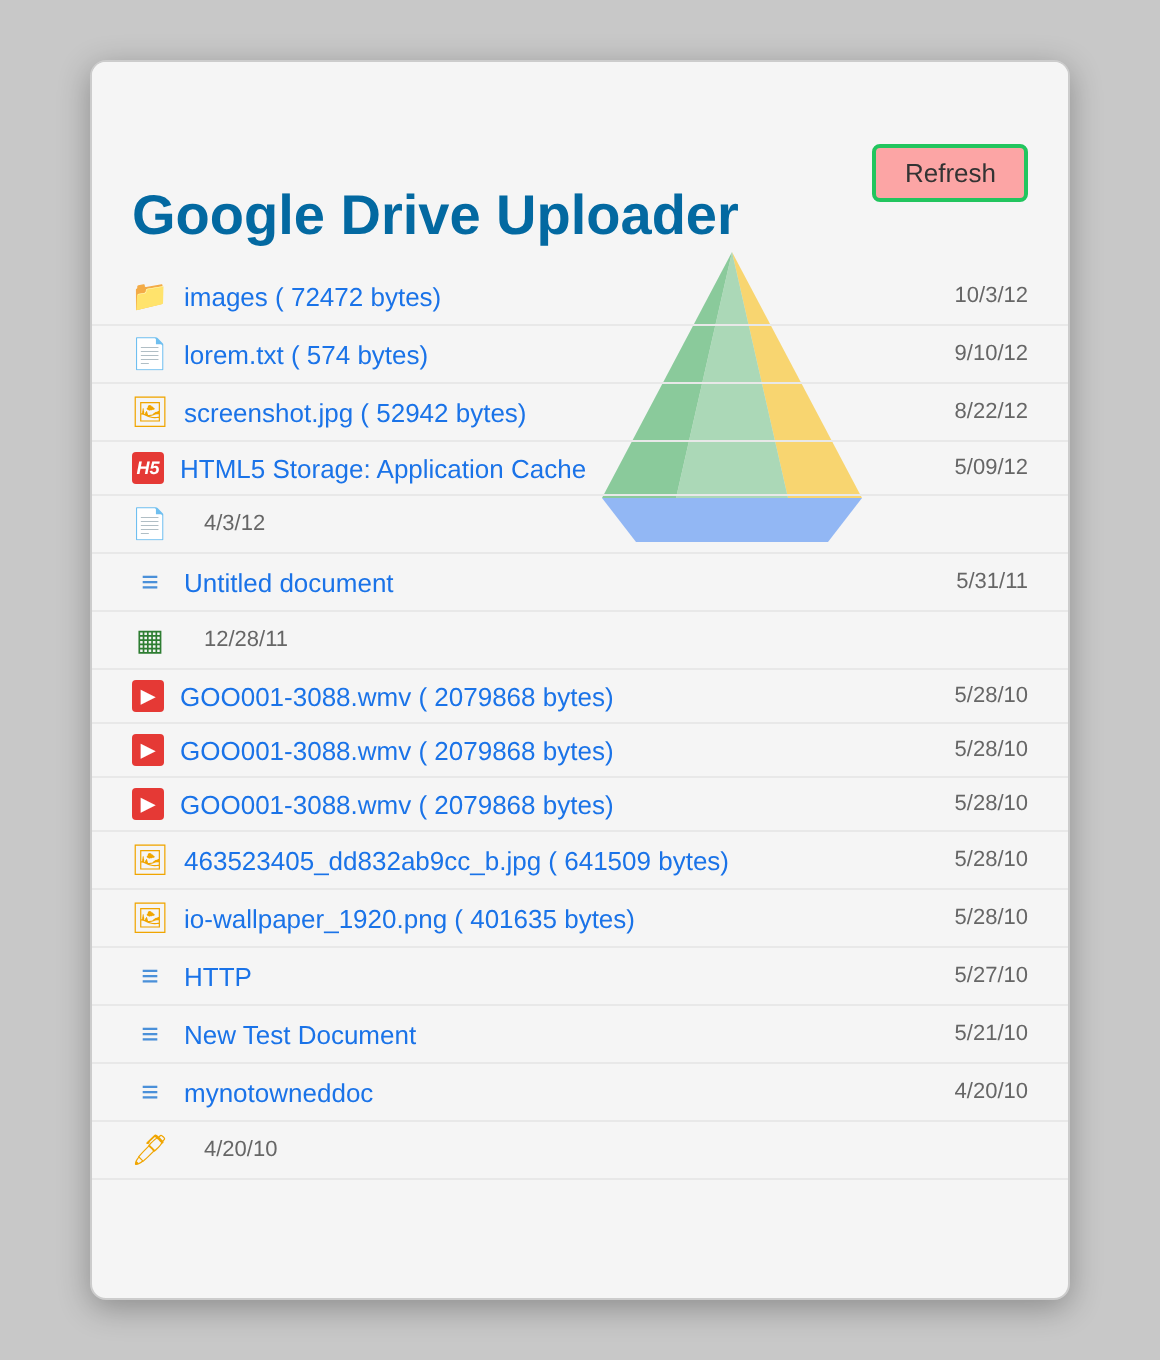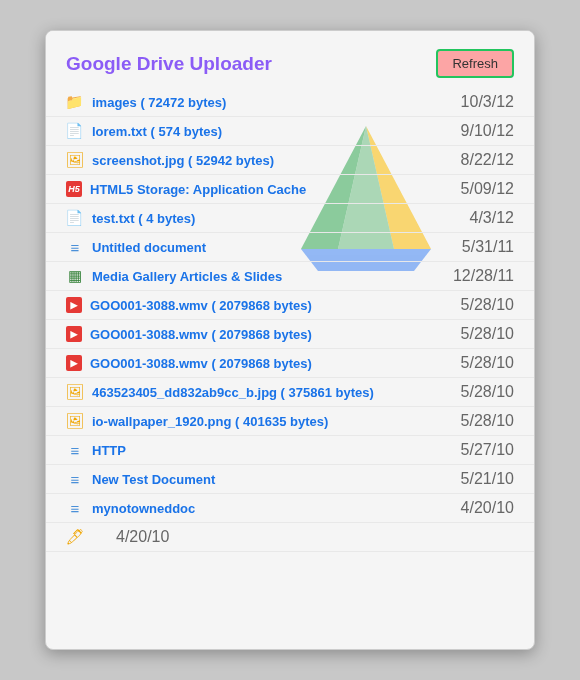--- a/index.html
+++ b/index.html
@@ -26,23 +26,24 @@
     }
     .header {
       display: flex;
       align-items: center;
       justify-content: space-between;
       padding: 18px 20px 10px 20px;
       background: #f5f5f5;
       flex-shrink: 0;
     }
     .title {
-      font-size: 19px;
+      font-size: 28px;
       font-weight: bold;
-      color: #8b5cf6;
+      color: #0369a1;
+      margin-top: 43px;
     }
     .refresh-btn {
       padding: 5px 14px;
       font-size: 13px;
       background: #fca5a5;
       border: 2px solid #22c55e;
       border-radius: 4px;
       cursor: pointer;
       color: #333;
     }
@@ -86,26 +87,25 @@
       align-items: center;
       justify-content: center;
       font-size: 13px;
     }
     .file-name {
       color: #1a73e8;
       flex: 1;
       white-space: nowrap;
       overflow: hidden;
       text-overflow: ellipsis;
-      font-weight: bold;
     }
     .file-date {
       color: #666;
-      font-size: 16px;
-      margin-left: 24px;
+      font-size: 11px;
+      margin-left: 10px;
       white-space: nowrap;
     }
   </style>
 </head>
 <body>
 
 <div class="window">
   <div class="header">
     <span class="title">Google Drive Uploader</span>
     <button class="refresh-btn">Refresh</button>
@@ -140,51 +140,49 @@
         <span class="file-name">screenshot.jpg ( 52942 bytes)</span>
         <span class="file-date">8/22/12</span>
       </div>
       <div class="file-item">
         <div class="file-icon" style="background: rgb(229, 57, 53); border-radius: 2px; color: white; font-size: 9px; font-weight: bold; display: flex; align-items: center; justify-content: center; width: 16px; height: 16px; font-style: italic;">H5</div>
         <span class="file-name">HTML5 Storage: Application Cache</span>
         <span class="file-date">5/09/12</span>
       </div>
       <div class="file-item">
         <div class="file-icon" style="color: rgb(74, 144, 217); font-size: 15px;">📄</div>
-        <span class="file-name">test.txt ( 4 bytes)</span>
         <span class="file-date">4/3/12</span>
       </div>
       <div class="file-item">
         <div class="file-icon" style="color: rgb(74, 144, 217); font-size: 15px;">≡</div>
         <span class="file-name">Untitled document</span>
         <span class="file-date">5/31/11</span>
       </div>
       <div class="file-item">
         <div class="file-icon" style="color: rgb(46, 125, 50); font-size: 15px;">▦</div>
-        <span class="file-name">Media Gallery Articles &amp; Slides</span>
         <span class="file-date">12/28/11</span>
       </div>
       <div class="file-item">
         <div class="file-icon" style="background: rgb(229, 57, 53); border-radius: 2px; color: white; font-size: 9px; font-weight: bold; display: flex; align-items: center; justify-content: center; width: 16px; height: 16px;">▶</div>
         <span class="file-name">GOO001-3088.wmv ( 2079868 bytes)</span>
         <span class="file-date">5/28/10</span>
       </div>
       <div class="file-item">
         <div class="file-icon" style="background: rgb(229, 57, 53); border-radius: 2px; color: white; font-size: 9px; font-weight: bold; display: flex; align-items: center; justify-content: center; width: 16px; height: 16px;">▶</div>
         <span class="file-name">GOO001-3088.wmv ( 2079868 bytes)</span>
         <span class="file-date">5/28/10</span>
       </div>
       <div class="file-item">
         <div class="file-icon" style="background: rgb(229, 57, 53); border-radius: 2px; color: white; font-size: 9px; font-weight: bold; display: flex; align-items: center; justify-content: center; width: 16px; height: 16px;">▶</div>
         <span class="file-name">GOO001-3088.wmv ( 2079868 bytes)</span>
         <span class="file-date">5/28/10</span>
       </div>
       <div class="file-item">
         <div class="file-icon" style="color: rgb(240, 165, 0); font-size: 15px;">🖼</div>
-        <span class="file-name">463523405_dd832ab9cc_b.jpg ( 375861 bytes)</span>
+        <span class="file-name">463523405_dd832ab9cc_b.jpg ( 641509 bytes)</span>
         <span class="file-date">5/28/10</span>
       </div>
       <div class="file-item">
         <div class="file-icon" style="color: rgb(240, 165, 0); font-size: 15px;">🖼</div>
         <span class="file-name">io-wallpaper_1920.png ( 401635 bytes)</span>
         <span class="file-date">5/28/10</span>
       </div>
       <div class="file-item">
         <div class="file-icon" style="color: rgb(74, 144, 217); font-size: 15px;">≡</div>
         <span class="file-name">HTTP</span>

